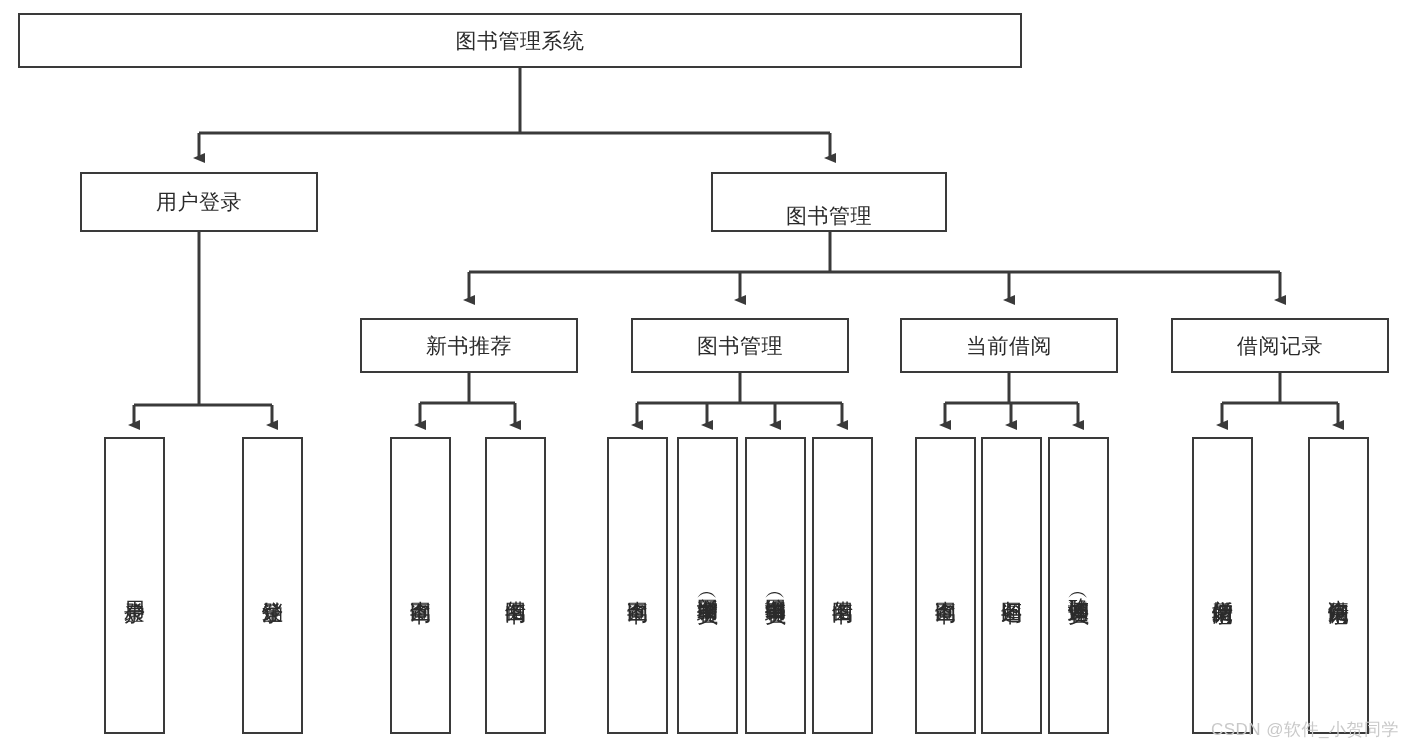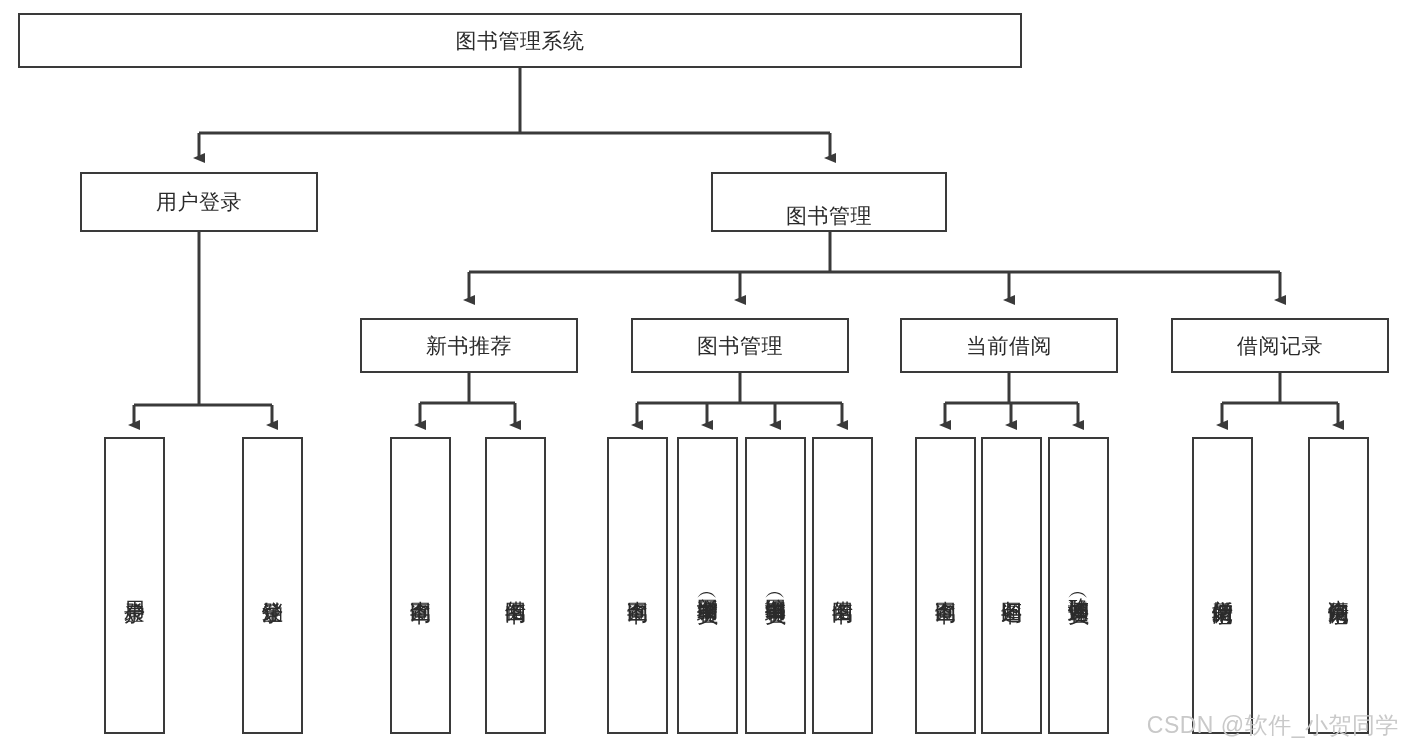--- a/index.html
+++ b/index.html
@@ -53,21 +53,21 @@
   .node.vert .vtext {
     writing-mode: vertical-rl;
     text-orientation: upright;
     white-space: normal;
     max-height: 100%;
   }
   .watermark {
     position: absolute;
     right: 6px;
     bottom: 6px;
-    font-size: 23px;
+    font-size: 17px;
     color: #c9c9c9;
     letter-spacing: 0.5px;
     white-space: nowrap;
   }
 </style>
 </head>
 <body>
 
 <div id="canvas">
 

